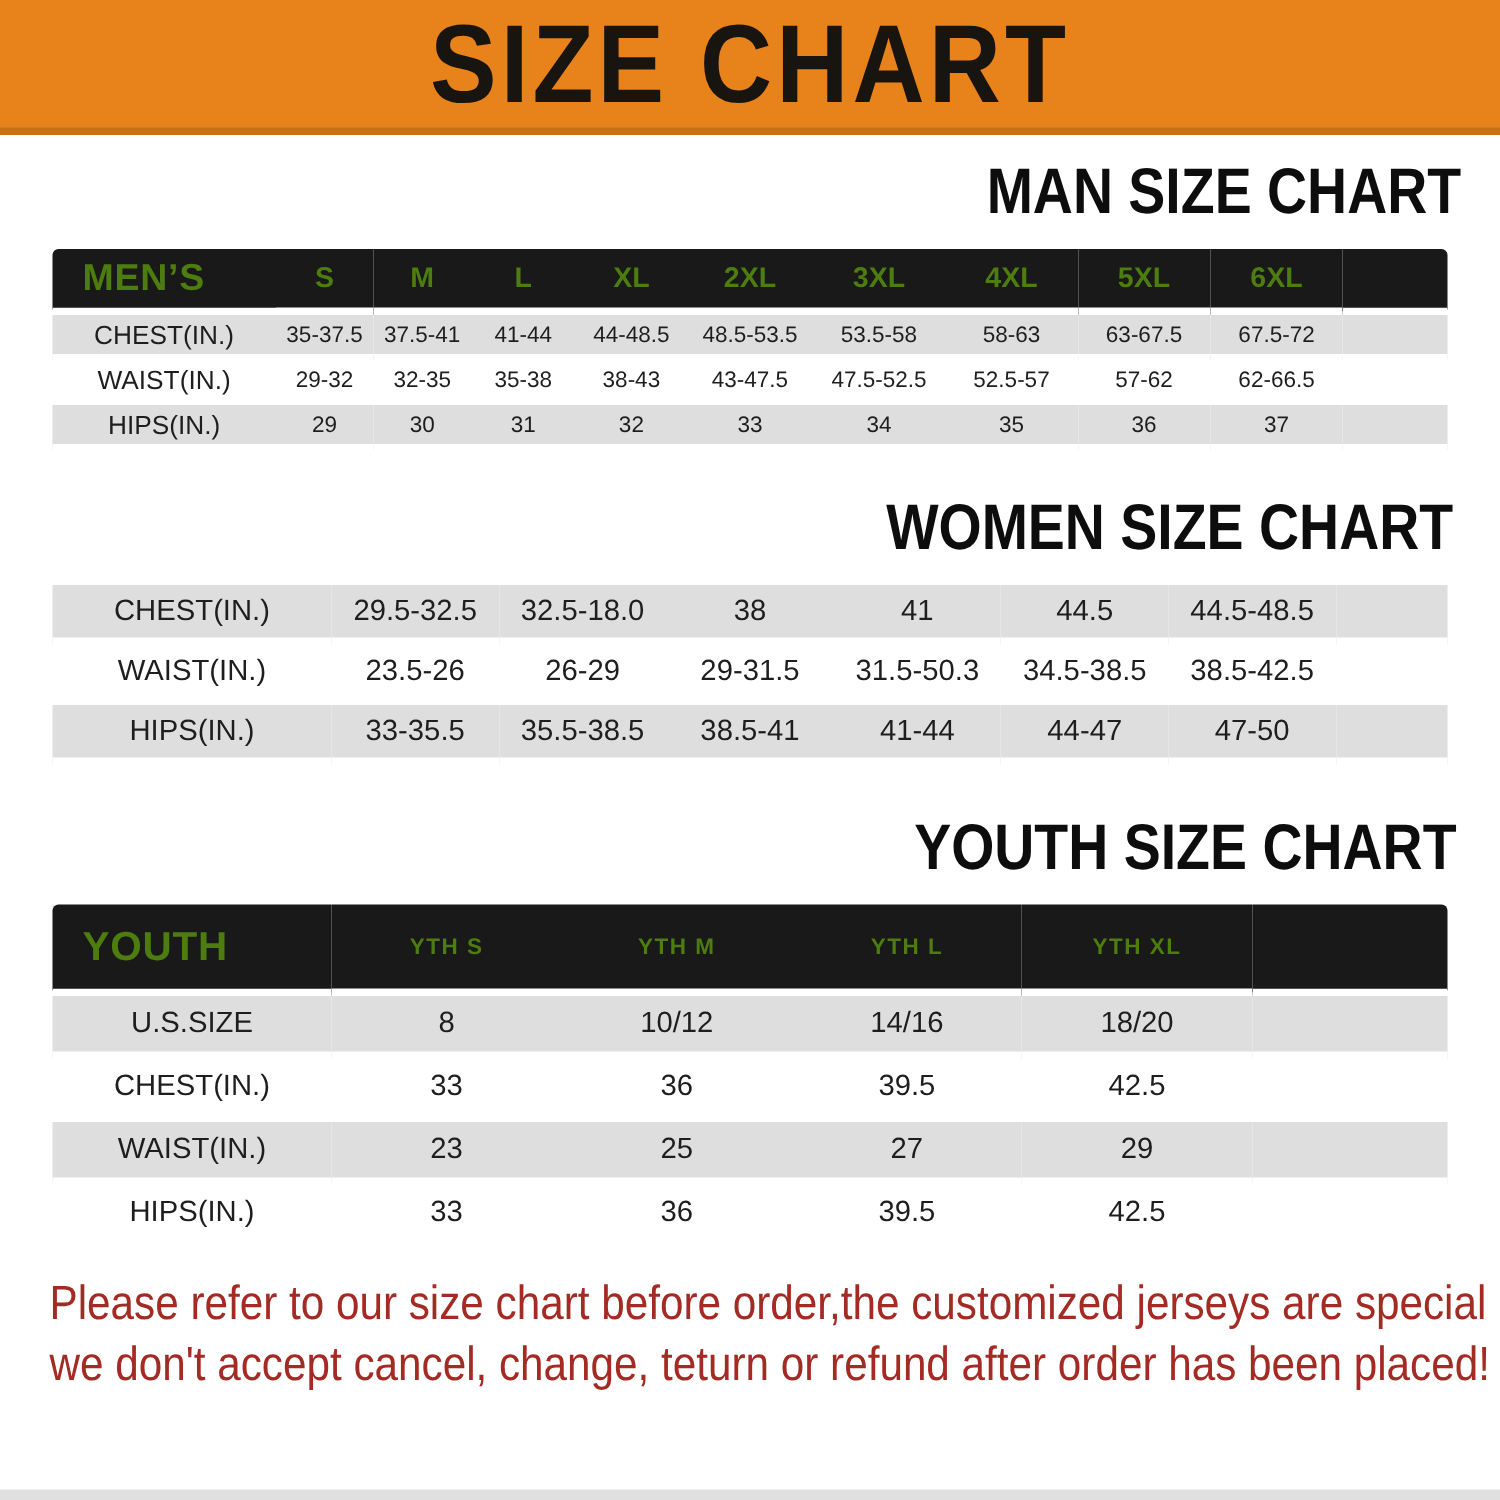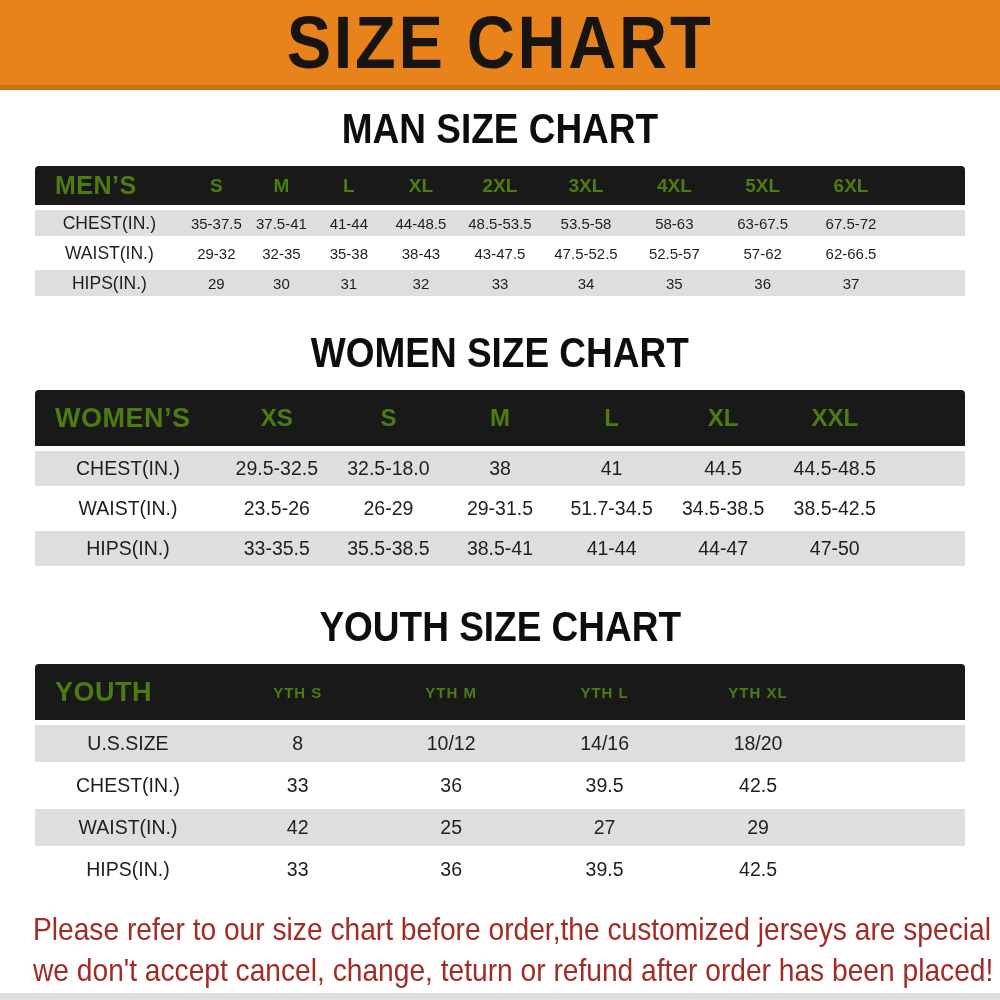--- a/index.html
+++ b/index.html
@@ -22,21 +22,21 @@
     display: inline-block;
     font-weight: bold;
     font-size: 74px;
     letter-spacing: 3px;
     color: #181410;
     transform: scaleX(0.9);
     white-space: nowrap;
   }
 
   
-  .section-title { text-align: center; margin: 0; line-height: 1; }
+  .section-title { text-align: right; margin: 0; line-height: 1; }
   .title-inner {
     display: inline-block;
     font-weight: bold;
     font-size: 43px;
     letter-spacing: 0px;
     color: #0d0d0d;
     transform: scaleX(0.86);
     white-space: nowrap;
   }
   .st-man   { margin-top: 17px; }
@@ -197,46 +197,36 @@
       <col style="width:20%">
         <col style="width:12%">
         <col style="width:12%">
         <col style="width:12%">
       <col style="width:12%">
         <col style="width:12%">
         <col style="width:12%">
         <col style="width:8%">
     </colgroup>
     <tbody>
-        <tr class="hdr">
-      <td class="lbl">WOMEN’S</td>
-      <td>XS</td>
-      <td>S</td>
-      <td>M</td>
-      <td>L</td>
-      <td>XL</td>
-      <td>XXL</td>
-      <td></td>
-    </tr>
     <tr class="data shade">
       <td class="lbl">CHEST(IN.)</td>
       <td>29.5-32.5</td>
       <td>32.5-18.0</td>
       <td>38</td>
       <td>41</td>
       <td>44.5</td>
       <td>44.5-48.5</td>
       <td></td>
     </tr>
     <tr class="data plain">
       <td class="lbl">WAIST(IN.)</td>
       <td>23.5-26</td>
       <td>26-29</td>
       <td>29-31.5</td>
-      <td>51.7-34.5</td>
+      <td>31.5-50.3</td>
       <td>34.5-38.5</td>
       <td>38.5-42.5</td>
       <td></td>
     </tr>
     <tr class="data shade">
       <td class="lbl">HIPS(IN.)</td>
       <td>33-35.5</td>
       <td>35.5-38.5</td>
       <td>38.5-41</td>
       <td>41-44</td>
@@ -280,21 +270,21 @@
     <tr class="data plain">
       <td class="lbl">CHEST(IN.)</td>
       <td>33</td>
       <td>36</td>
       <td>39.5</td>
       <td>42.5</td>
       <td></td>
     </tr>
     <tr class="data shade">
       <td class="lbl">WAIST(IN.)</td>
-      <td>42</td>
+      <td>23</td>
       <td>25</td>
       <td>27</td>
       <td>29</td>
       <td></td>
     </tr>
     <tr class="data plain">
       <td class="lbl">HIPS(IN.)</td>
       <td>33</td>
       <td>36</td>
       <td>39.5</td>

